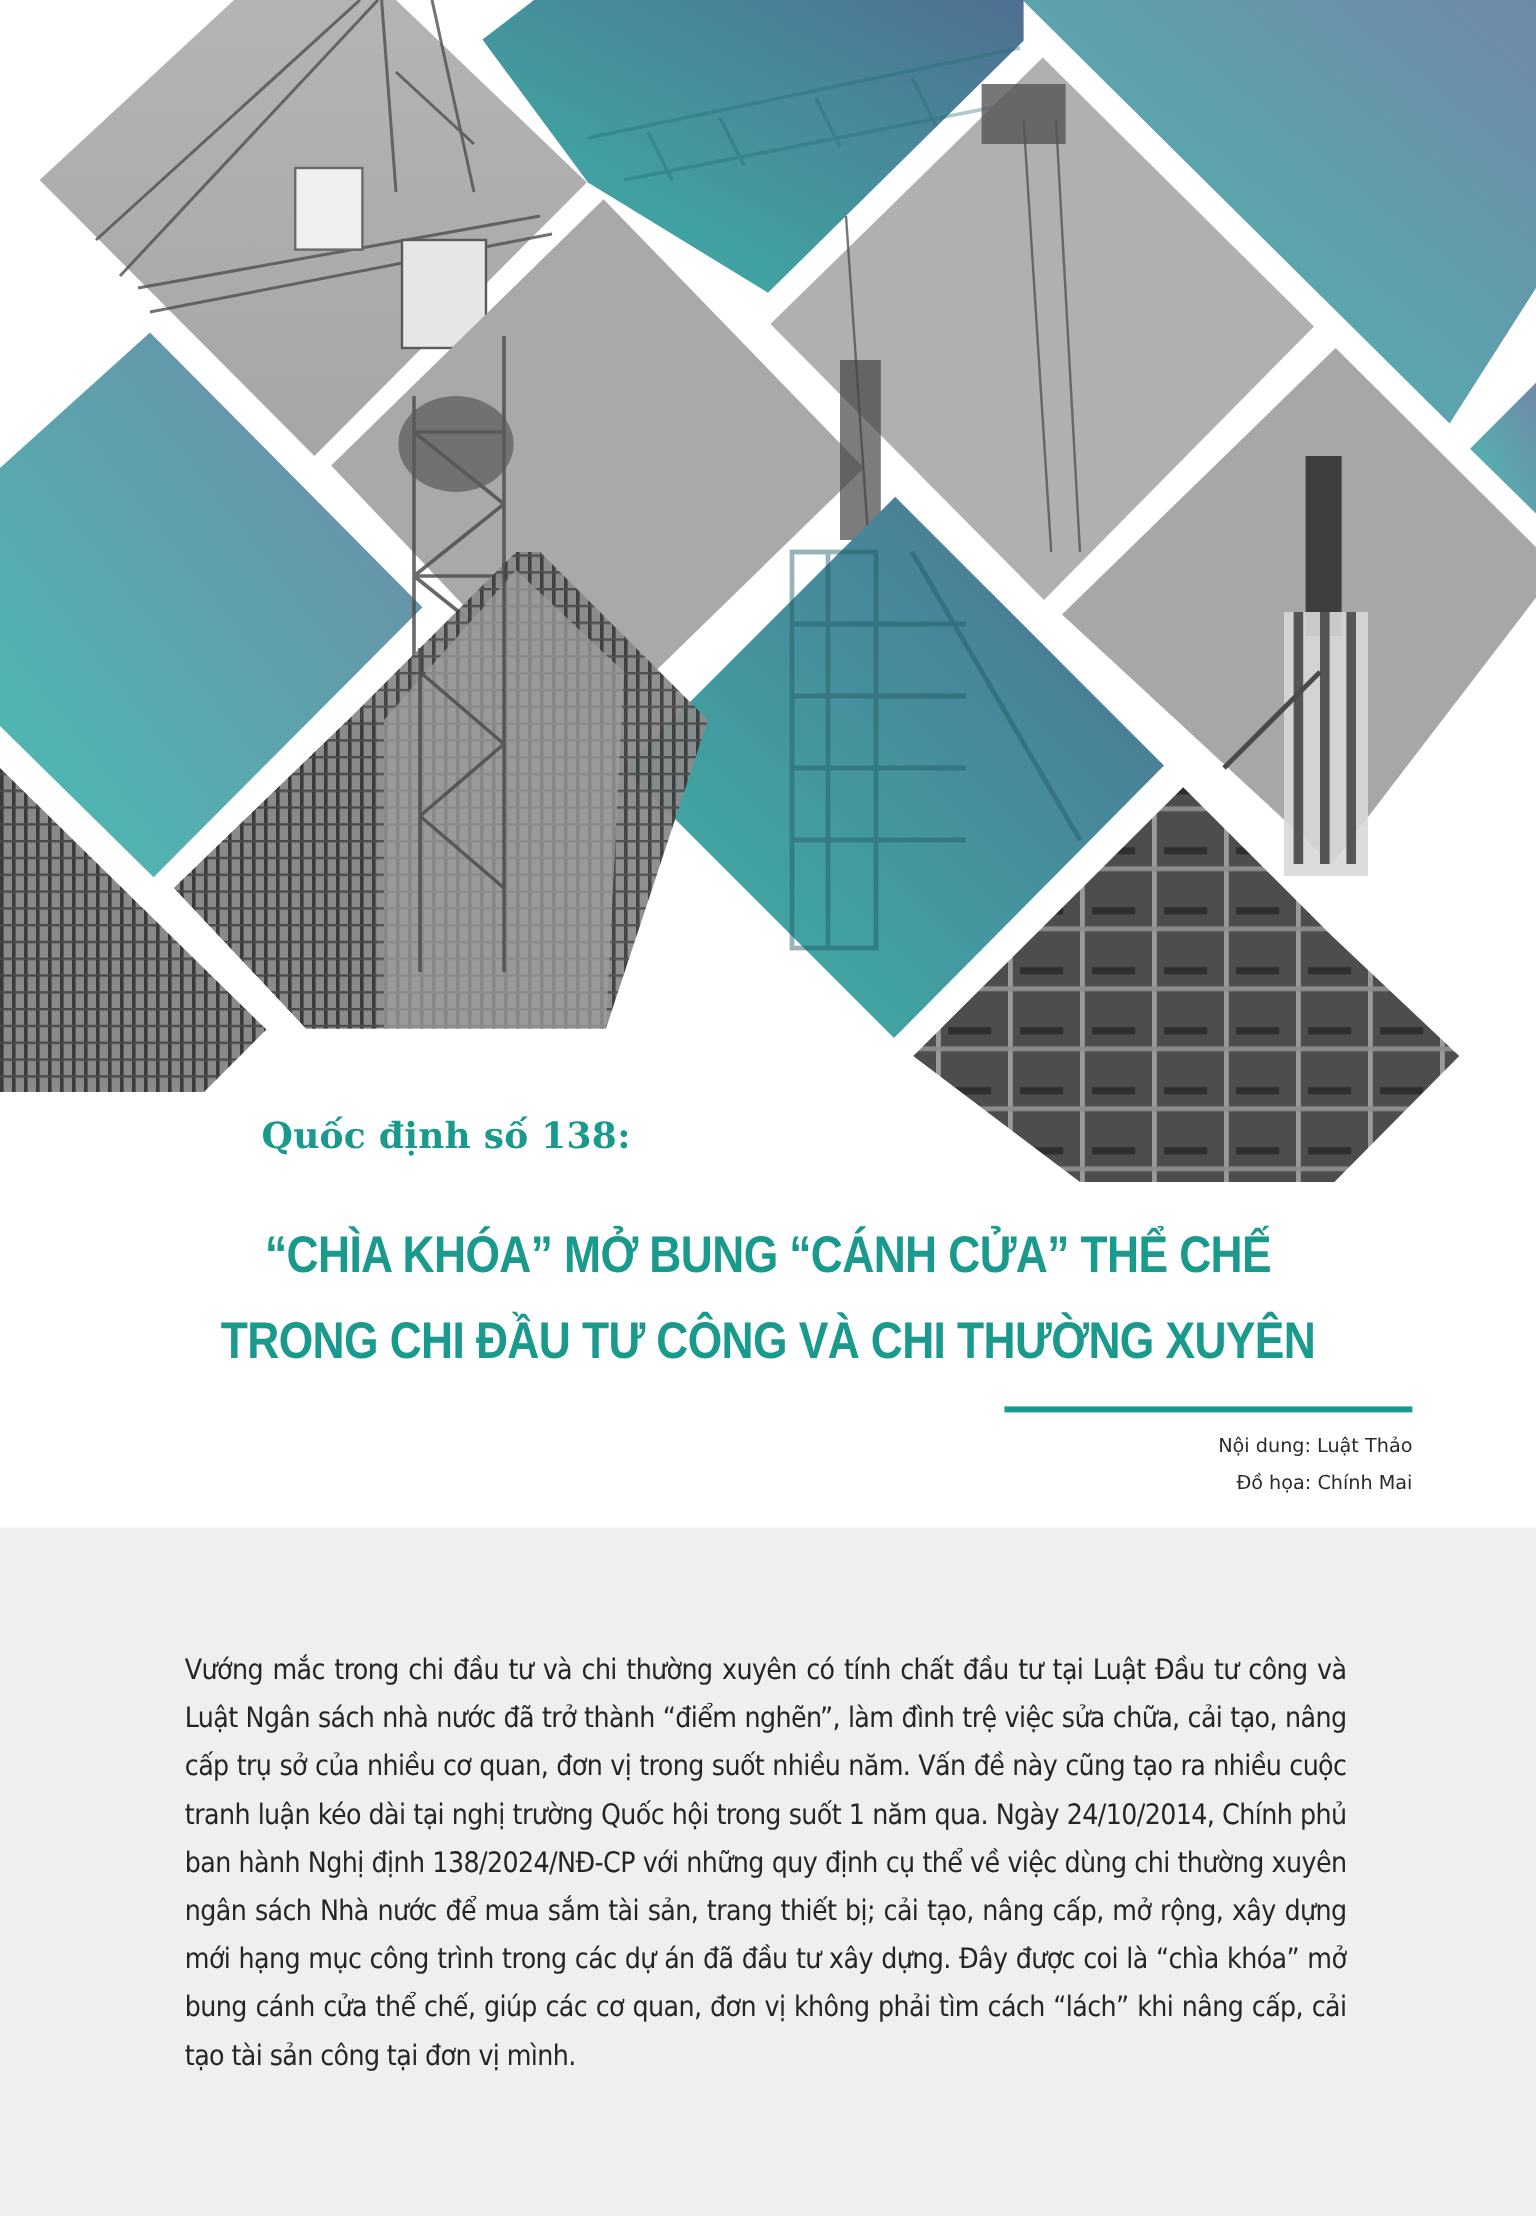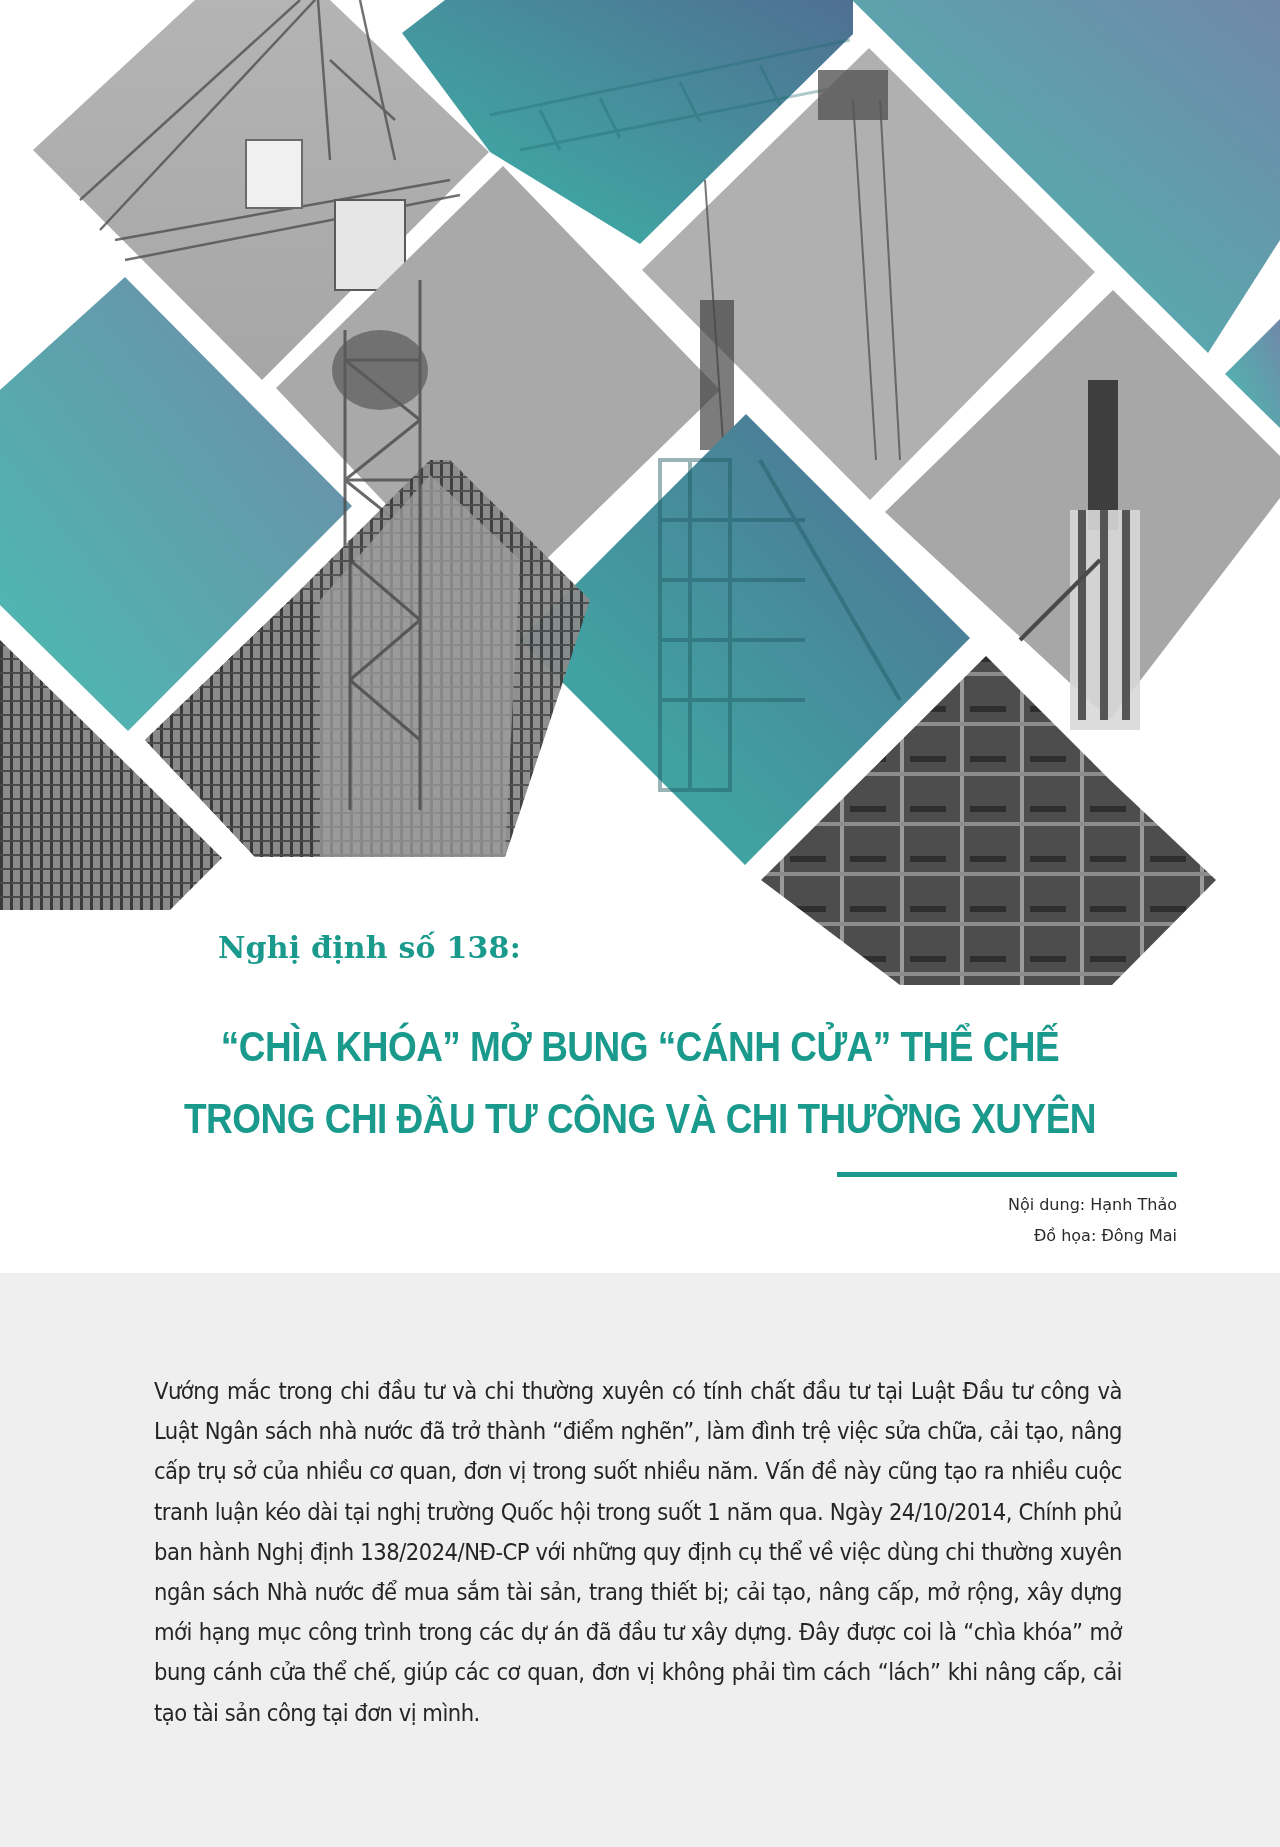--- a/index.html
+++ b/index.html
@@ -137,23 +137,23 @@
       <line x1="350" y1="560" x2="420" y2="620"></line>
       <line x1="420" y1="620" x2="350" y2="680"></line>
       <line x1="350" y1="680" x2="420" y2="740"></line>
     </g>
 
     <polygon points="761,880 986,656 1110,780 1216,880 1112,985 900,985" fill="url(#scaffold)"></polygon>
     <polygon points="761,880 986,656 1110,780 1216,880 1112,985 900,985" fill="none" stroke="none"></polygon>
   </svg>
 </div>
 
-<div class="subtitle">Nghị định số 138:</div>
+<div class="subtitle">Quốc định số 138:</div>
 <div class="title l1">“CHÌA KHÓA” MỞ BUNG “CÁNH CỬA” THỂ CHẾ</div>
 <div class="title l2">TRONG CHI ĐẦU TƯ CÔNG VÀ CHI THƯỜNG XUYÊN</div>
 
 <div class="rule"></div>
 
-<div class="credit c1">Nội dung: Hạnh Thảo</div>
-<div class="credit c2">Đồ họa: Đông Mai</div>
+<div class="credit c1">Nội dung: Luật Thảo</div>
+<div class="credit c2">Đồ họa: Chính Mai</div>
 
 <div class="body-section"></div>
 <div class="body-text">Vướng mắc trong chi đầu tư và chi thường xuyên có tính chất đầu tư tại Luật Đầu tư công và Luật Ngân sách nhà nước đã trở thành “điểm nghẽn”, làm đình trệ việc sửa chữa, cải tạo, nâng cấp trụ sở của nhiều cơ quan, đơn vị trong suốt nhiều năm. Vấn đề này cũng tạo ra nhiều cuộc tranh luận kéo dài tại nghị trường Quốc hội trong suốt 1 năm qua. Ngày 24/10/2014, Chính phủ ban hành Nghị định 138/2024/NĐ-CP với những quy định cụ thể về việc dùng chi thường xuyên ngân sách Nhà nước để mua sắm tài sản, trang thiết bị; cải tạo, nâng cấp, mở rộng, xây dựng mới hạng mục công trình trong các dự án đã đầu tư xây dựng. Đây được coi là “chìa khóa” mở bung cánh cửa thể chế, giúp các cơ quan, đơn vị không phải tìm cách “lách” khi nâng cấp, cải tạo tài sản công tại đơn vị mình.</div>
 
 </body></html>

